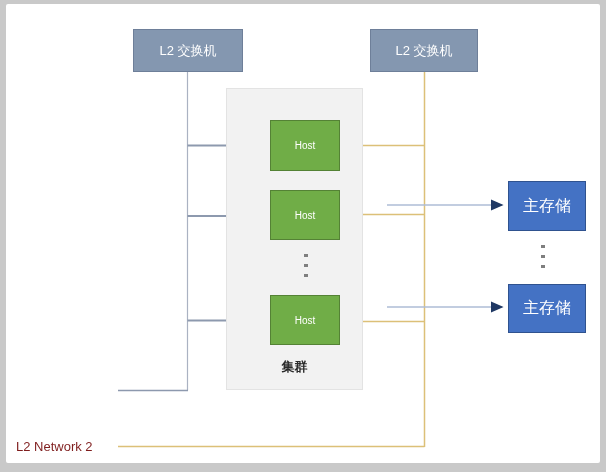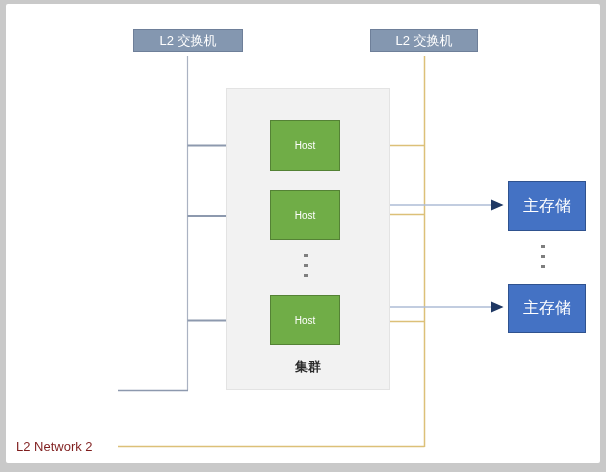--- a/index.html
+++ b/index.html
@@ -28,29 +28,29 @@
   }
   .node {
     position: absolute;
     display: flex;
     align-items: center;
     justify-content: center;
     box-sizing: border-box;
     color: #ffffff;
   }
   .switch {
-    width: 110px; height: 23px;
+    width: 110px; height: 43px;
     background: #8497B0;
     border: 1.5px solid #6E7F99;
     font-size: 13px;
   }
   .cluster {
     position: absolute;
     left: 226px; top: 88px;
-    width: 164px; height: 302px;
+    width: 137px; height: 302px;
     background: #F2F2F2;
     border: 1px solid #E3E3E3;
     box-sizing: border-box;
   }
   .cluster-label {
     position: absolute;
     left: 0; right: 0;
     bottom: 13px;
     text-align: center;
     font-size: 13px;

